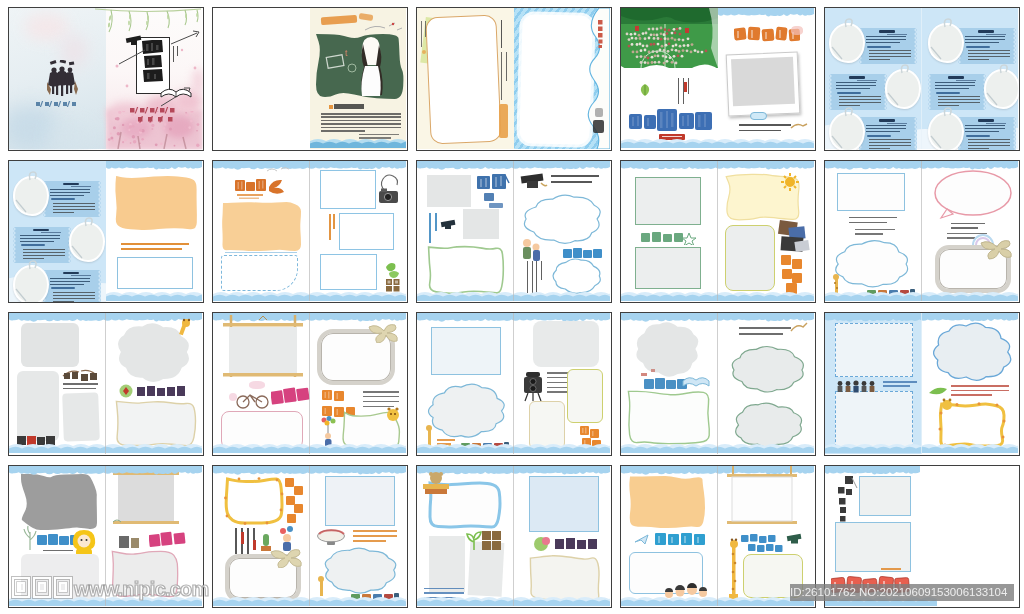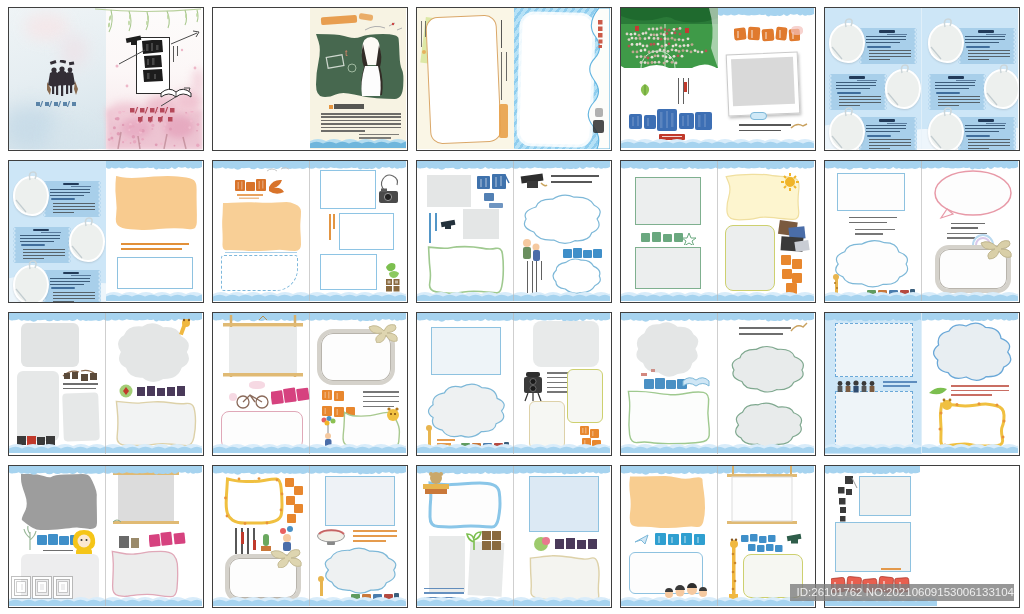--- a/index.html
+++ b/index.html
@@ -1501,13 +1501,14 @@
           <path d="M0,13 L0,8.5 Q6.5,5.0 13.0,8.5 Q19.5,5.0 26.0,8.5 Q32.5,5.0 39.0,8.5 Q45.5,5.0 52.0,8.5 Q58.5,5.0 65.0,8.5 Q71.5,5.0 78.0,8.5 Q84.5,5.0 91.0,8.5 Q97.5,5.0 104.0,8.5 Q110.5,5.0 112.0,8.5 L112,13 Z" fill="#a6d3ef"></path>
         </svg>
       </div>
     </div>
     <div style="position:absolute;left:12px;top:577px;width:18px;height:21px;border:2.5px solid rgba(255,255,255,.9);box-shadow:0 0 0 1px rgba(140,140,140,.55),inset 0 0 0 1px rgba(140,140,140,.55);z-index:50"></div>
     <div style="position:absolute;left:17px;top:582px;width:8px;height:10px;border:2px solid rgba(255,255,255,.9);box-shadow:0 0 0 0.8px rgba(140,140,140,.5);z-index:50"></div>
     <div style="position:absolute;left:33px;top:577px;width:18px;height:21px;border:2.5px solid rgba(255,255,255,.9);box-shadow:0 0 0 1px rgba(140,140,140,.55),inset 0 0 0 1px rgba(140,140,140,.55);z-index:50"></div>
     <div style="position:absolute;left:38px;top:582px;width:8px;height:10px;border:2px solid rgba(255,255,255,.9);box-shadow:0 0 0 0.8px rgba(140,140,140,.5);z-index:50"></div>
     <div style="position:absolute;left:54px;top:577px;width:18px;height:21px;border:2.5px solid rgba(255,255,255,.9);box-shadow:0 0 0 1px rgba(140,140,140,.55),inset 0 0 0 1px rgba(140,140,140,.55);z-index:50"></div>
     <div style="position:absolute;left:59px;top:582px;width:8px;height:10px;border:2px solid rgba(255,255,255,.9);box-shadow:0 0 0 0.8px rgba(140,140,140,.5);z-index:50"></div>
-    <div style="position:absolute;left:790px;top:584px;width:224px;height:17px;background:rgba(125,125,125,.8);z-index:50;color:#ededed;font-family:'Liberation Sans',sans-serif;font-size:11.5px;text-align:right;line-height:17px;white-space:nowrap">ID:26101762 NO:20210609153006133104</div>
+    <div style="position:absolute;left:74px;top:578px;width:200px;font-family:'Liberation Sans',sans-serif;font-weight:bold;font-size:20px;color:rgba(255,255,255,.92);-webkit-text-stroke:1.2px rgba(135,135,135,.65);letter-spacing:-0.8px;z-index:50">www.nipic.com</div>
+    <div style="position:absolute;left:790px;top:584px;width:224px;height:17px;background:rgba(125,125,125,.8);z-index:50;color:#ededed;font-family:'Liberation Sans',sans-serif;font-size:11.5px;text-align:left;line-height:17px;white-space:nowrap">ID:26101762 NO:20210609153006133104</div>
 </div>
 </body></html>

